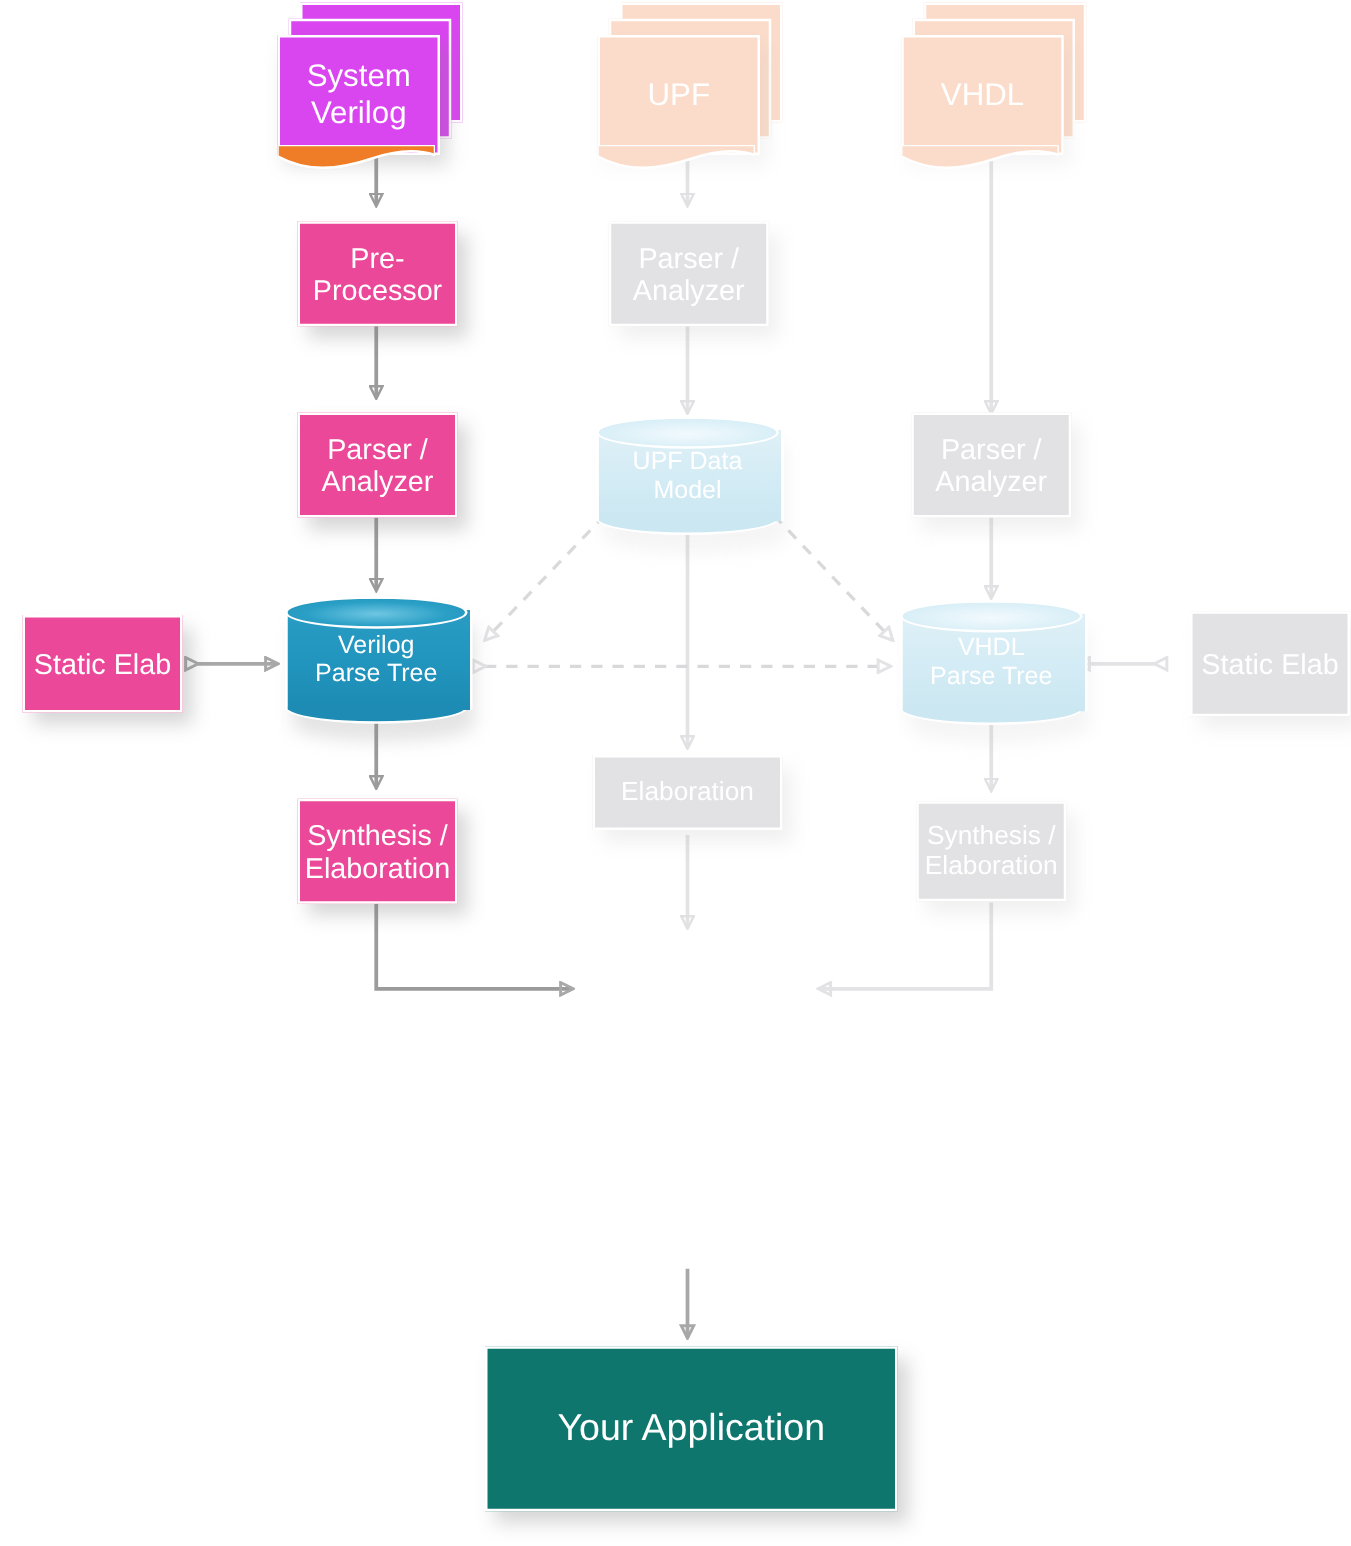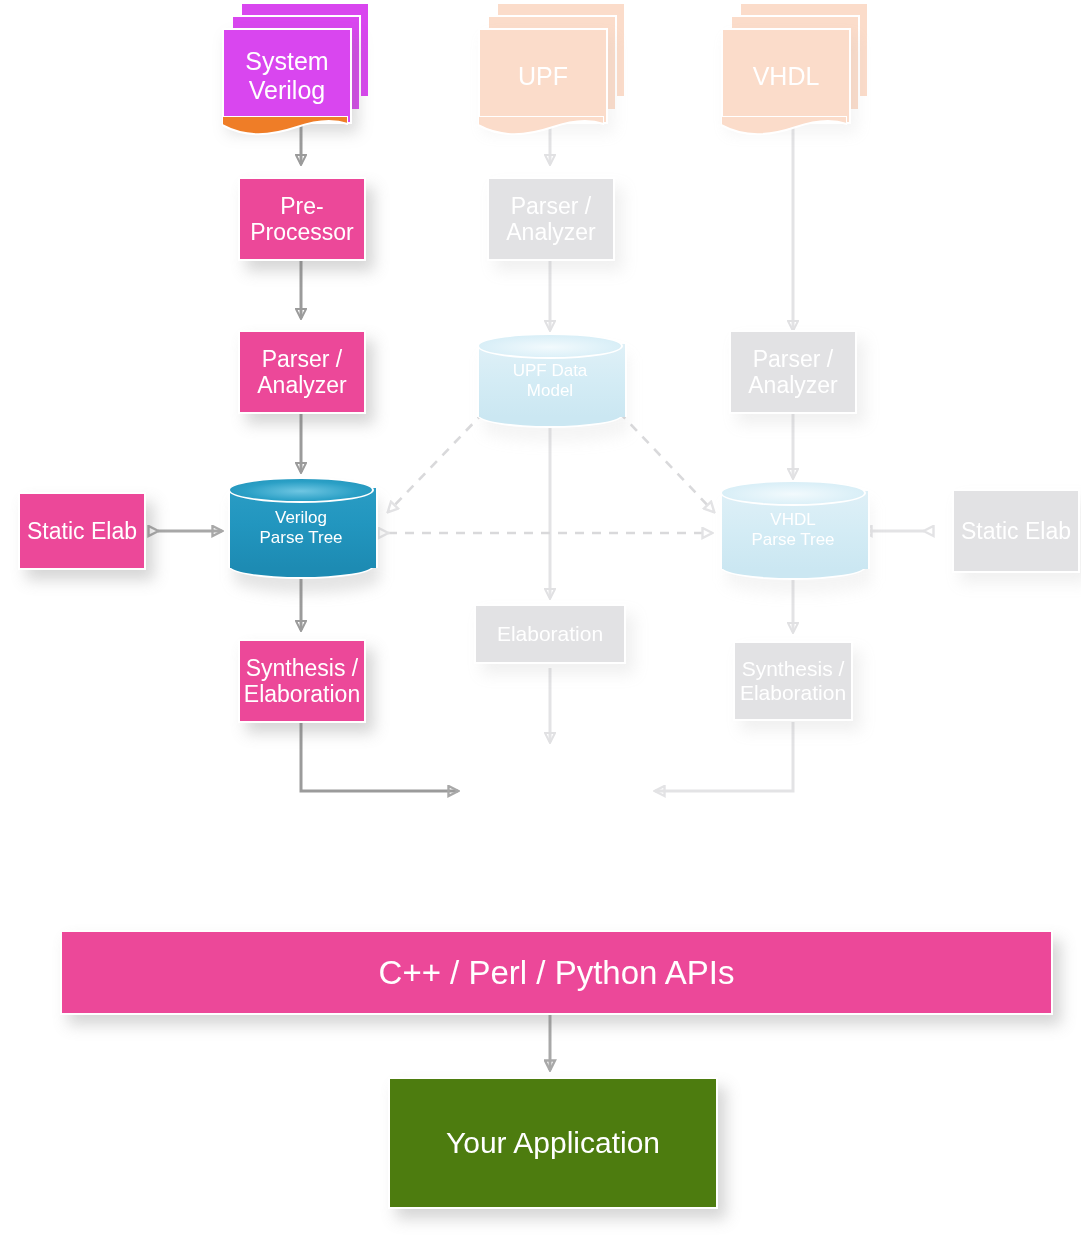--- a/index.html
+++ b/index.html
@@ -7,21 +7,21 @@
        font-family:"Liberation Sans",sans-serif;}
   #stage{position:absolute;left:0;top:0;width:1081px;height:1237px;}
 
   
   .node{position:absolute;box-sizing:border-box;display:flex;align-items:center;
         justify-content:center;text-align:center;color:#ffffff;line-height:1.15;
         white-space:pre-line;}
 
   .box{border:2px solid #ffffff;box-shadow:8px 10px 14px rgba(120,120,120,.30);}
   .box.purple{background:#ec4899;}
-  .box.orange{background:#4d7c0f;}
+  .box.orange{background:#0f766e;}
   .box.grey  {background:#e2e2e4;box-shadow:8px 10px 14px rgba(170,170,170,.18);}
 
   
   .docstack{position:absolute;}
   .docstack .sheet{position:absolute;border:2px solid #ffffff;}
   .docstack .s3{left:18px;top:0;}
   .docstack .s2{left:9px;top:13px;}
   .docstack .s1{left:0;top:26px;display:flex;align-items:center;justify-content:center;
                 text-align:center;color:#fff;white-space:pre-line;line-height:1.15;}
   .docstack.orange .sheet{background:#d946ef;}
@@ -50,21 +50,21 @@
   .cyl .shadow{position:absolute;left:6px;top:14px;width:100%;height:100%;
                border-radius:50%/13%;background:rgba(130,130,130,.22);filter:blur(7px);z-index:0;}
   .cyl.pale .shadow{background:rgba(175,175,175,.13);}
 
   
   #wires{position:absolute;left:0;top:0;width:1081px;height:1237px;pointer-events:none;}
 
   
   .t-doc   {font-size:25px;}
   .t-box   {font-size:23px;}
-  .t-cyl   {font-size:17px;}
+  .t-cyl   {font-size:20px;}
   .t-small {font-size:21px;}
   .t-api   {font-size:33px;}
   .t-app   {font-size:30px;}
 </style>
 </head>
 <body>
 
 <div id="stage">
 
   <svg id="wires" viewBox="0 0 1081 1237" xmlns="http://www.w3.org/2000/svg">
@@ -194,17 +194,16 @@
   </div>
 
   <div class="node box grey t-small" style="left:733px;top:641px;width:120px;height:80px;">Synthesis /
 Elaboration</div>
 
   <div class="node box purple t-box" style="left:18px;top:492px;width:128px;height:78px;">Static Elab</div>
 
   <div class="node box grey t-box" style="left:952px;top:489px;width:128px;height:84px;">Static Elab</div>
 
 
-  <div class="node box purple t-api" style="left:60px;top:930px;width:993px;height:85px;">C++ / Perl / Python APIs</div>
 
   <div class="node box orange t-app" style="left:388px;top:1077px;width:330px;height:132px;">Your Application</div>
 
 </div>
 
 </body></html>

